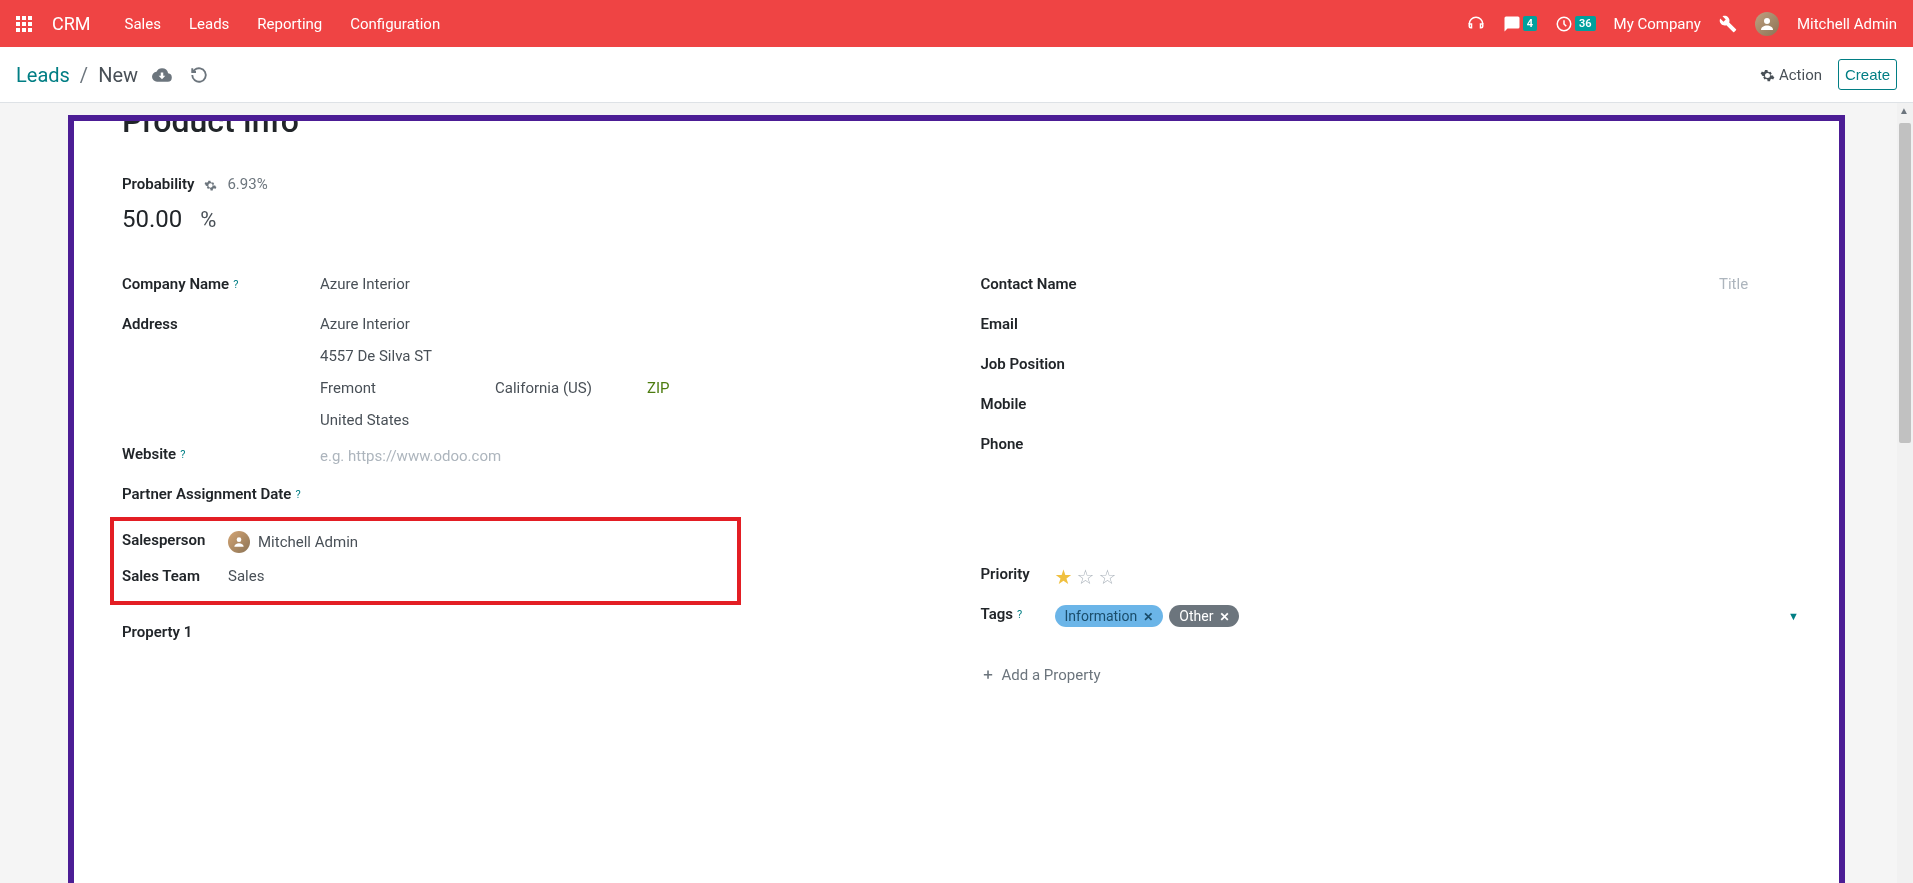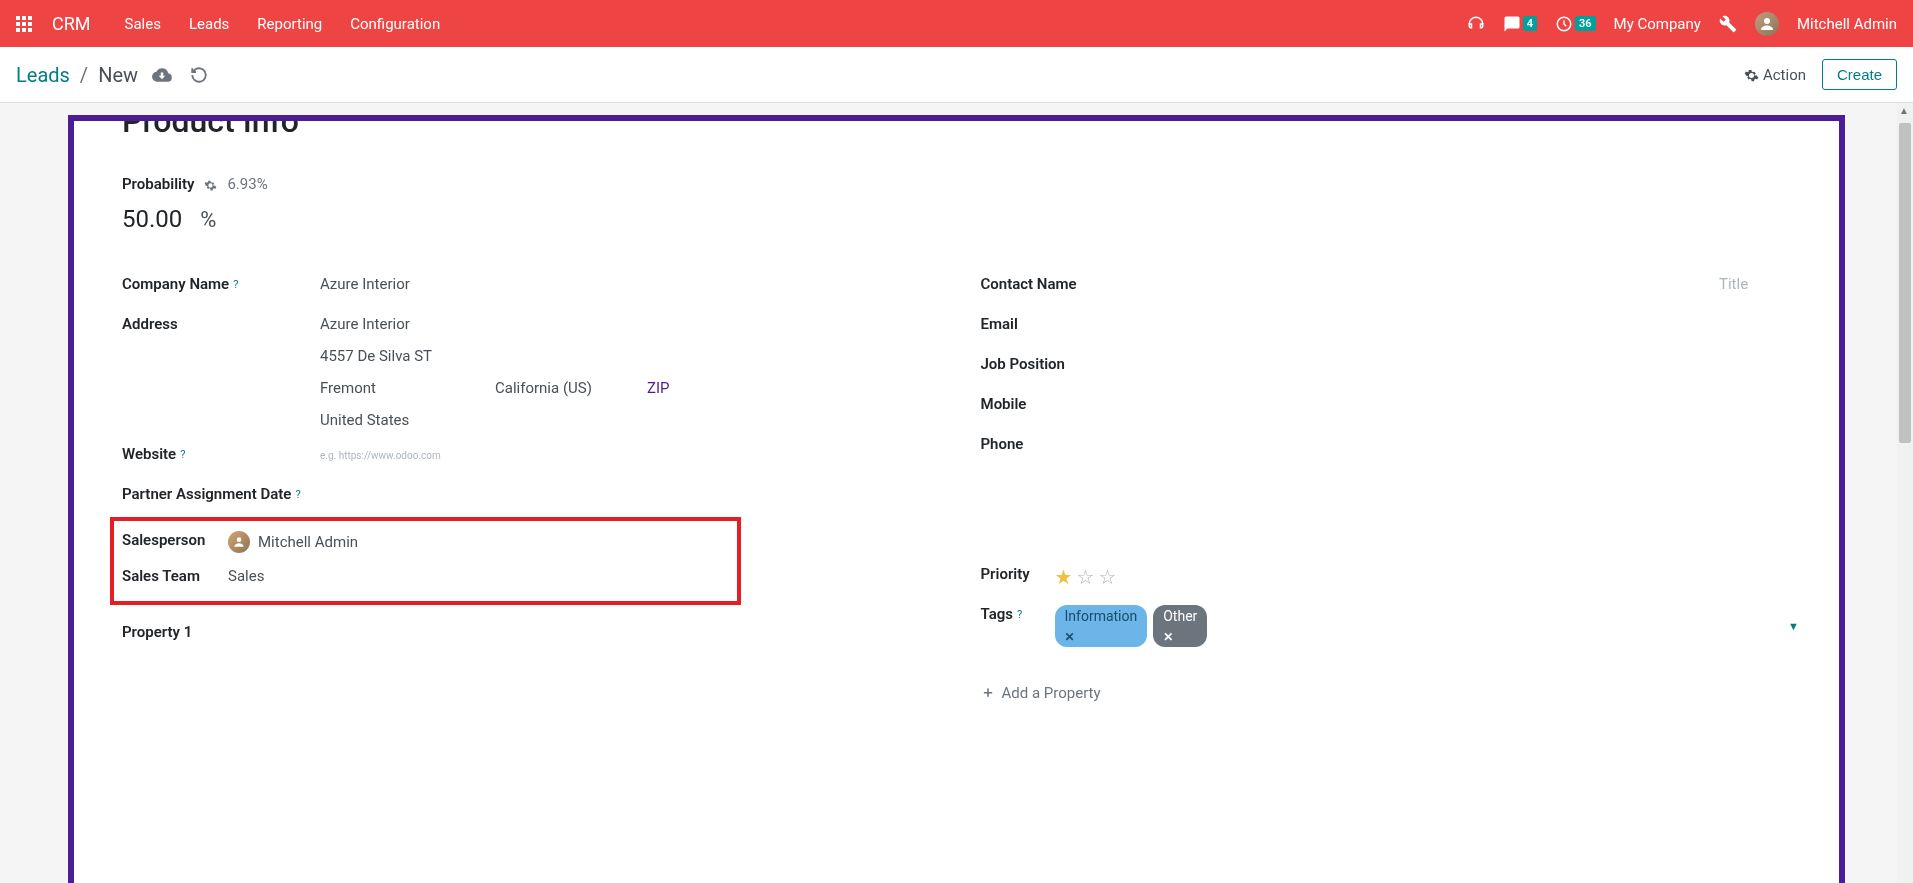--- a/index.html
+++ b/index.html
@@ -20,21 +20,21 @@
     
     
     .breadcrumb-bar { background: #fff; height: 56px; display: flex; align-items: center; padding: 0 16px; border-bottom: 1px solid #dee2e6; }
     .breadcrumb { display: flex; align-items: center; gap: 10px; font-size: 20px; }
     .breadcrumb .bc-link { color: #017E84; }
     .breadcrumb .sep { color: #6c757d; }
     .breadcrumb .current { color: #495057; }
     .bc-icons { display: flex; gap: 18px; margin-left: 14px; color: #6c757d; }
     .breadcrumb-right { margin-left: auto; display: flex; align-items: center; gap: 16px; }
     .action-btn { color: #495057; display: flex; align-items: center; gap: 4px; font-size: 15px; }
-    .create-btn { border: 1px solid #017E84; color: #017E84; background: #fff; padding: 6px 14px; font-size: 15px; cursor: pointer; border-radius: 3px; }
+    .create-btn { border: 1px solid #017E84; color: #017E84; background: #fff; padding: 6px 6px; font-size: 15px; cursor: pointer; border-radius: 3px; }
     
     
     .content-wrapper { height: calc(883px - 47px - 56px); overflow-y: scroll; background: #f5f5f5; position: relative; }
     .sheet { background: #fff; margin: 12px 68px; border: 6px solid #4c1d95; padding: 0 40px 30px 48px; min-height: 100%; }
     
     .title-row { font-size: 32px; font-weight: 500; color: #212529; overflow: hidden; height: 24px; line-height: 0; padding-top: 0; }
     
     .prob-row { margin-top: 30px; display: flex; align-items: center; gap: 10px; }
     .prob-label { font-weight: 600; color: #212529; font-size: 15px; }
     .gear-small { color: #6c757d; font-size: 13px; }
@@ -42,48 +42,48 @@
     .prob-value { margin-top: 12px; font-size: 24px; color: #212529; display: flex; align-items: baseline; gap: 18px; }
     .prob-percent { color: #495057; font-size: 22px; }
     
     
     .form-grid { display: grid; grid-template-columns: 1fr 1fr; gap: 40px; margin-top: 34px; }
     .form-col { display: flex; flex-direction: column; gap: 0; }
     .field-row { display: flex; align-items: flex-start; padding: 8px 0; min-height: 40px; }
     .field-label { width: 198px; flex-shrink: 0; font-weight: 600; color: #212529; font-size: 15px; display: flex; align-items: center; gap: 4px; }
     .field-label .help { color: #017E84; font-size: 11px; font-weight: 400; vertical-align: super; }
     .field-value { flex: 1; color: #495057; font-size: 15px; }
-    .field-value input, .field-value .input-like { border: none; font-size: 10px; color: #495057; width: 100%; padding: 2px 0; font-family: inherit; background: transparent; }
+    .field-value input, .field-value .input-like { border: none; font-size: 15px; color: #495057; width: 100%; padding: 2px 0; font-family: inherit; background: transparent; }
     .field-value input::placeholder { color: #adb5bd; }
     
     .addr-stack { display: flex; flex-direction: column; gap: 14px; }
     .addr-line3 { display: flex; gap: 0; }
     .addr-line3 > span:nth-child(1) { width: 175px; }
     .addr-line3 > span:nth-child(2) { width: 152px; }
-    .addr-line3 > span:nth-child(3) { color: #4c1d95; }
+    .addr-line3 > span:nth-child(3) { color: #4d7c0f; }
     
     .contact-title-row { display: flex; gap: 16px; }
     .contact-title-row > span:first-child { flex: 1; }
     .contact-title-row .title-ph { color: #adb5bd; width: 80px; }
     
     
     .highlight-box { border: 4px solid #e31e24; padding: 4px 8px; margin-left: -12px; margin-right: 200px; }
     .highlight-box .field-row { min-height: 36px; padding: 6px 0; }
     
     .salesperson-val { display: flex; align-items: center; gap: 8px; }
     .avatar-sm { width: 22px; height: 22px; border-radius: 50%; background: linear-gradient(135deg, #d4a574, #8b7355); display: inline-flex; align-items: center; justify-content: center; font-size: 10px; color: #fff; }
     
     
     .stars { display: flex; gap: 4px; }
     .star { font-size: 20px; color: #adb5bd; cursor: pointer; }
     .star.filled { color: #f0c040; }
     
     
     .tags-wrap { display: flex; gap: 6px; align-items: center; flex: 1; }
-    .tag { border-radius: 12px; padding: 3px 10px; font-size: 14px; display: inline-flex; align-items: flex-start; gap: 6px; color: #fff; flex-direction: column; }
+    .tag { border-radius: 12px; padding: 3px 10px; font-size: 14px; display: inline-flex; align-items: flex-end; gap: 6px; color: #fff; }
     .tag .tag-x { font-size: 12px; cursor: pointer; font-weight: bold; }
     .tag-info { background: #6bb5e8; color: #1a4d6b; }
     .tag-info .tag-x { color: #1a4d6b; }
     .tag-other { background: #6c757d; }
     .tags-caret { margin-left: auto; color: #017E84; font-size: 11px; }
     
     .add-property { color: #6c757d; font-size: 15px; display: flex; align-items: center; gap: 6px; margin-top: 28px; }
     .add-property .plus { font-weight: bold; }
     
     

